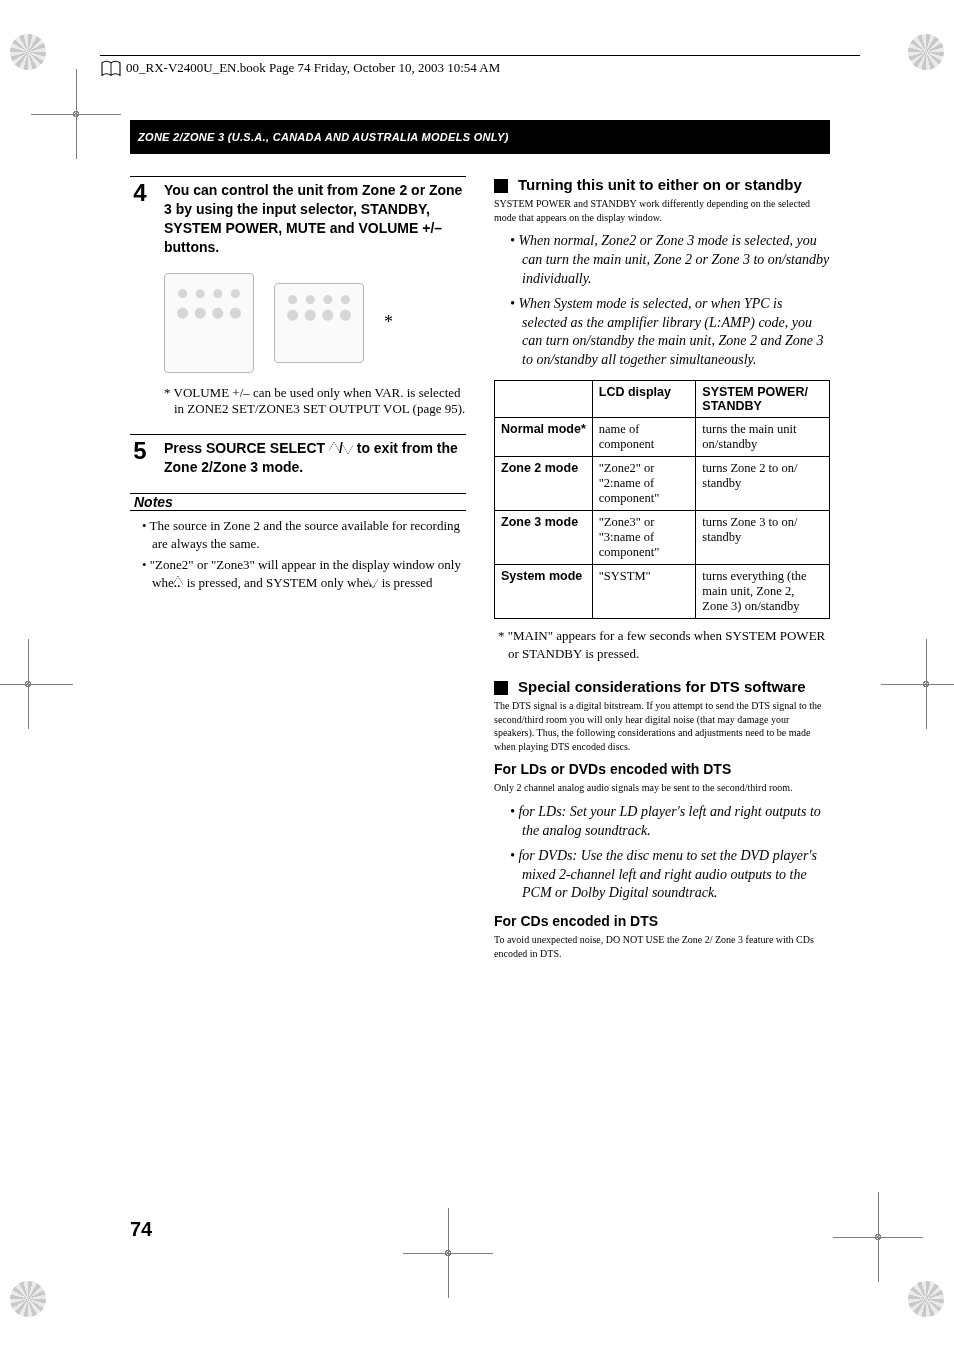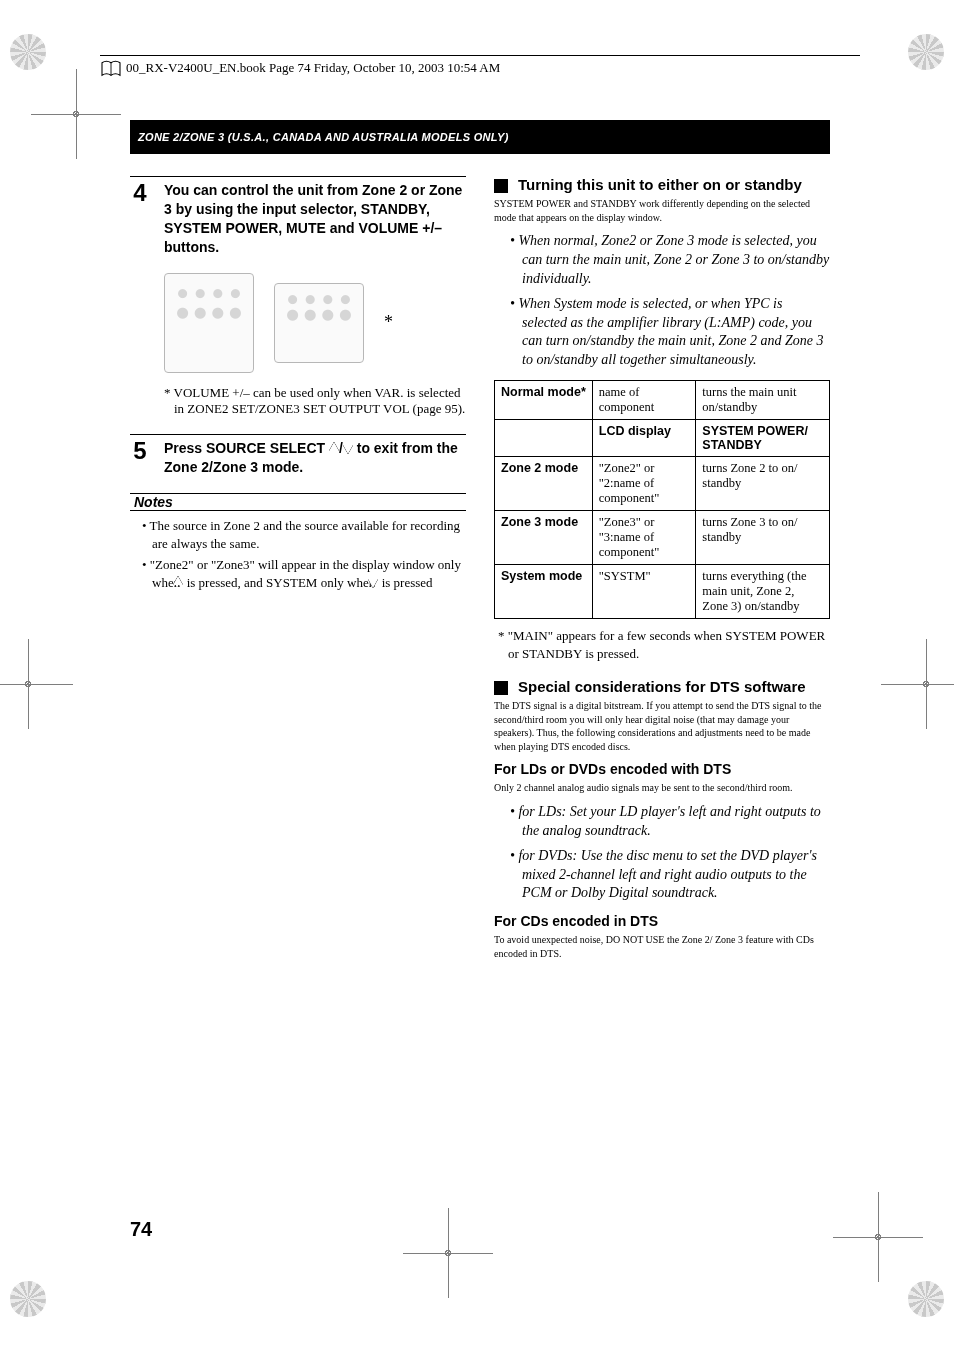--- a/index.html
+++ b/index.html
@@ -343,28 +343,28 @@
       </div>
       <div class="body-para">SYSTEM POWER and STANDBY work differently depending on the selected mode that appears on the display window.</div>
       <ul class="bullets">
         <li>When normal, Zone2 or Zone 3 mode is selected, you can turn the main unit, Zone 2 or Zone 3 to on/standby individually.</li>
         <li>When System mode is selected, or when YPC is selected as the amplifier library (L:AMP) code, you can turn on/standby the main unit, Zone 2 and Zone 3 to on/standby all together simultaneously.</li>
       </ul>
 
       <table class="mode-table">
         <tbody>
             <tr>
+          <th></th>
+          <th>LCD display</th>
+          <th>SYSTEM POWER/ STANDBY</th>
+        </tr>
+        <tr>
           <td class="rowhead">Normal mode*</td>
           <td>name of component</td>
           <td>turns the main unit on/standby</td>
-        </tr>
-        <tr>
-          <th></th>
-          <th>LCD display</th>
-          <th>SYSTEM POWER/ STANDBY</th>
         </tr>
         <tr>
           <td class="rowhead">Zone 2 mode</td>
           <td>"Zone2" or "2:name of component"</td>
           <td>turns Zone 2 to on/ standby</td>
         </tr>
         <tr>
           <td class="rowhead">Zone 3 mode</td>
           <td>"Zone3" or "3:name of component"</td>
           <td>turns Zone 3 to on/ standby</td>

